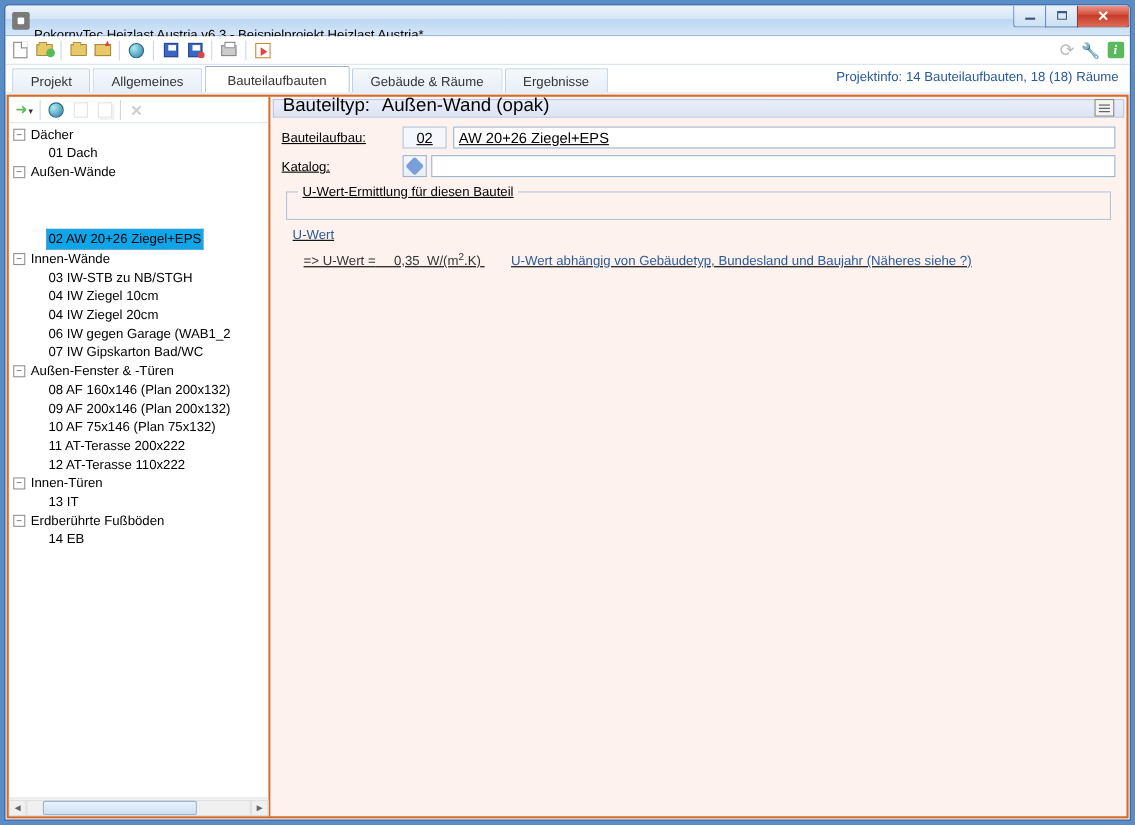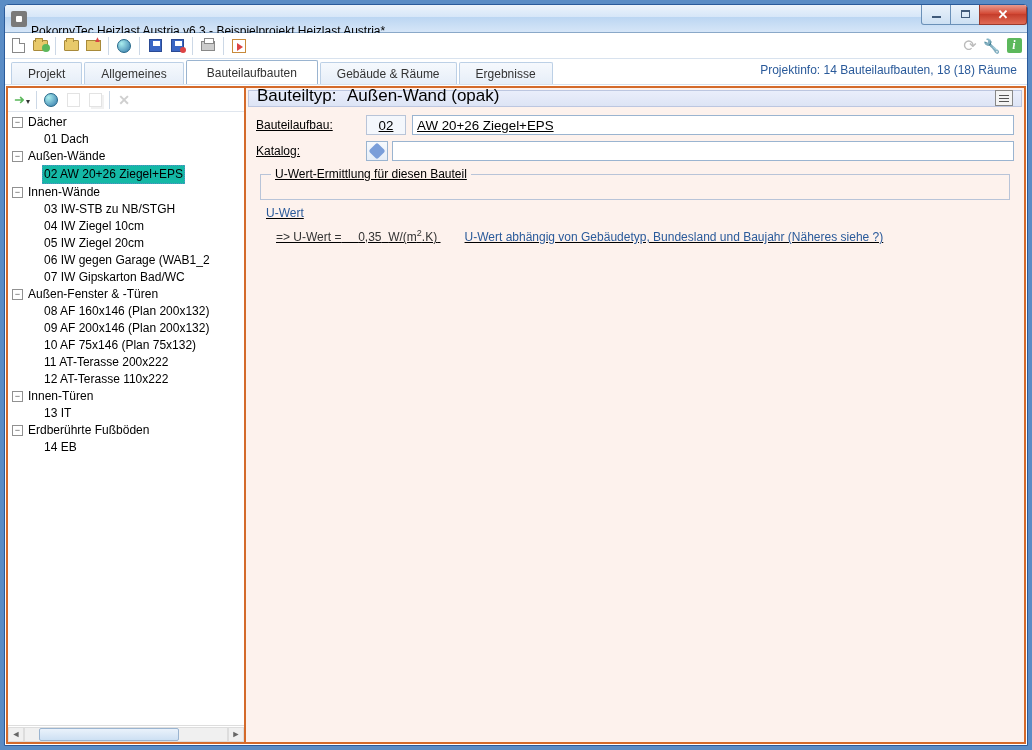--- a/index.html
+++ b/index.html
@@ -98,21 +98,21 @@
 
   .tree {
     flex:1; overflow:auto; font-size:12px; color:#000; padding:2px 0;
   }
   .tree ul { list-style:none; margin:0; padding:0 0 0 16px; }
   .tree > ul { padding-left:4px; }
   .tree li { line-height:17px; white-space:nowrap; position:relative; }
   .tree .toggle { display:inline-block; width:11px; height:11px; border:1px solid #919191; font-size:9px; line-height:9px; text-align:center; margin-right:3px; color:#555; background:#fff; vertical-align:middle; cursor:default;}
   .tree .leaf-pad { display:inline-block; width:14px; }
   .tree .node-label { padding:0 2px; cursor:default; display:inline-block;}
-  .tree .node-label.selected { background:#14b8a6; border:1px dotted #5a8cc5; padding:0 1px;}
+  .tree .node-label.selected { background:#0ea5e9; border:1px dotted #5a8cc5; padding:0 1px;margin-top:43px;}
   .tree-hscroll { height:17px; border-top:1px solid #ddd; display:flex; align-items:center;}
   .tree-hscroll .thumb-track { flex:1; height:15px; background:#f0f0f0; border:1px solid #ddd; position:relative;}
   .tree-hscroll .thumb { position:absolute; left:14px; top:0; height:13px; width:140px; background:linear-gradient(to bottom,#eaf2fb,#cde0f3); border:1px solid #9ab4d0; border-radius:2px;}
   .tree-hscroll .arrow { width:16px; height:15px; background:#f0f0f0; border:1px solid #ddd; font-size:9px; display:flex;align-items:center;justify-content:center;color:#666;}
 
   
   .detail { flex:1; background:#fdf2ed; padding:0; overflow:auto; }
 
   .detail-header {
     margin:2px 2px 0 2px; height:17px; background:linear-gradient(to bottom,#eaeefb,#dde4f5);
@@ -259,21 +259,21 @@
             <span class="toggle">−</span><span class="node-label">Außen-Wände</span>
             <ul>
               <li><span class="leaf-pad"></span><span class="node-label selected">02 AW 20+26 Ziegel+EPS</span></li>
             </ul>
           </li>
           <li>
             <span class="toggle">−</span><span class="node-label">Innen-Wände</span>
             <ul>
               <li><span class="leaf-pad"></span><span class="node-label">03 IW-STB zu NB/STGH</span></li>
               <li><span class="leaf-pad"></span><span class="node-label">04 IW Ziegel 10cm</span></li>
-              <li><span class="leaf-pad"></span><span class="node-label">05 IW Ziegel 20cm</span></li>
+              <li><span class="leaf-pad"></span><span class="node-label">04 IW Ziegel 20cm</span></li>
               <li><span class="leaf-pad"></span><span class="node-label">06 IW gegen Garage (WAB1_2</span></li>
               <li><span class="leaf-pad"></span><span class="node-label">07 IW Gipskarton Bad/WC</span></li>
             </ul>
           </li>
           <li>
             <span class="toggle">−</span><span class="node-label">Außen-Fenster &amp; -Türen</span>
             <ul>
               <li><span class="leaf-pad"></span><span class="node-label">08 AF 160x146 (Plan 200x132)</span></li>
               <li><span class="leaf-pad"></span><span class="node-label">09 AF 200x146 (Plan 200x132)</span></li>
               <li><span class="leaf-pad"></span><span class="node-label">10 AF 75x146 (Plan 75x132)</span></li>

